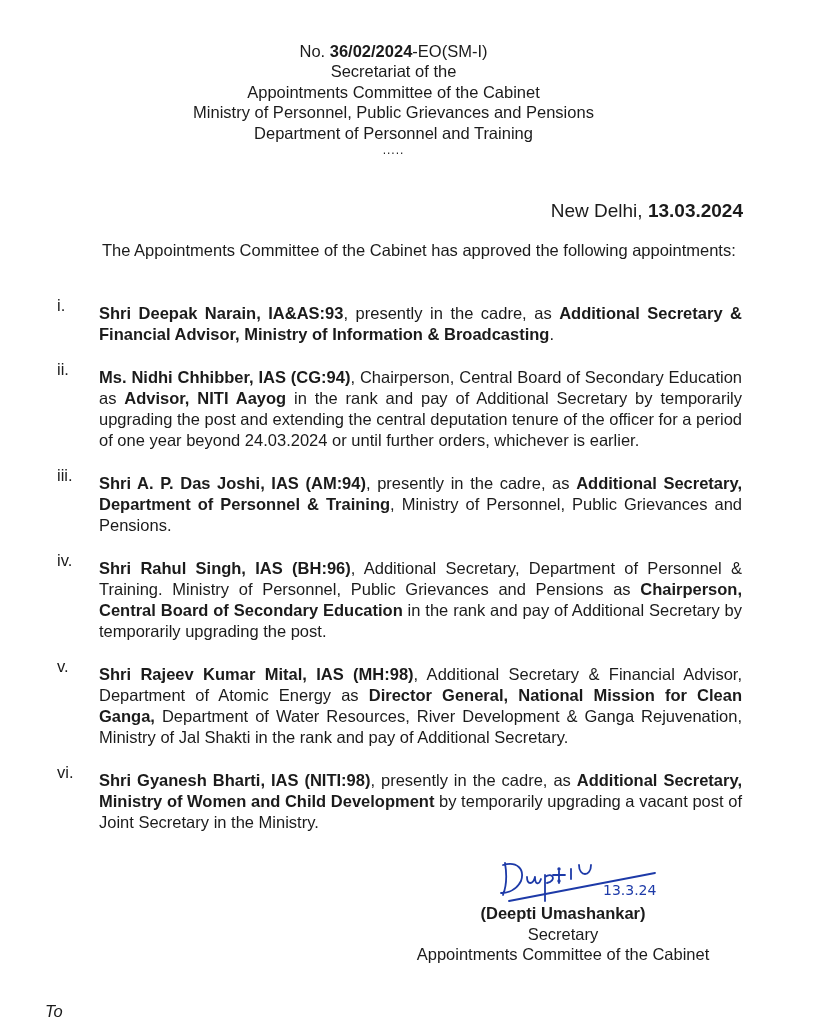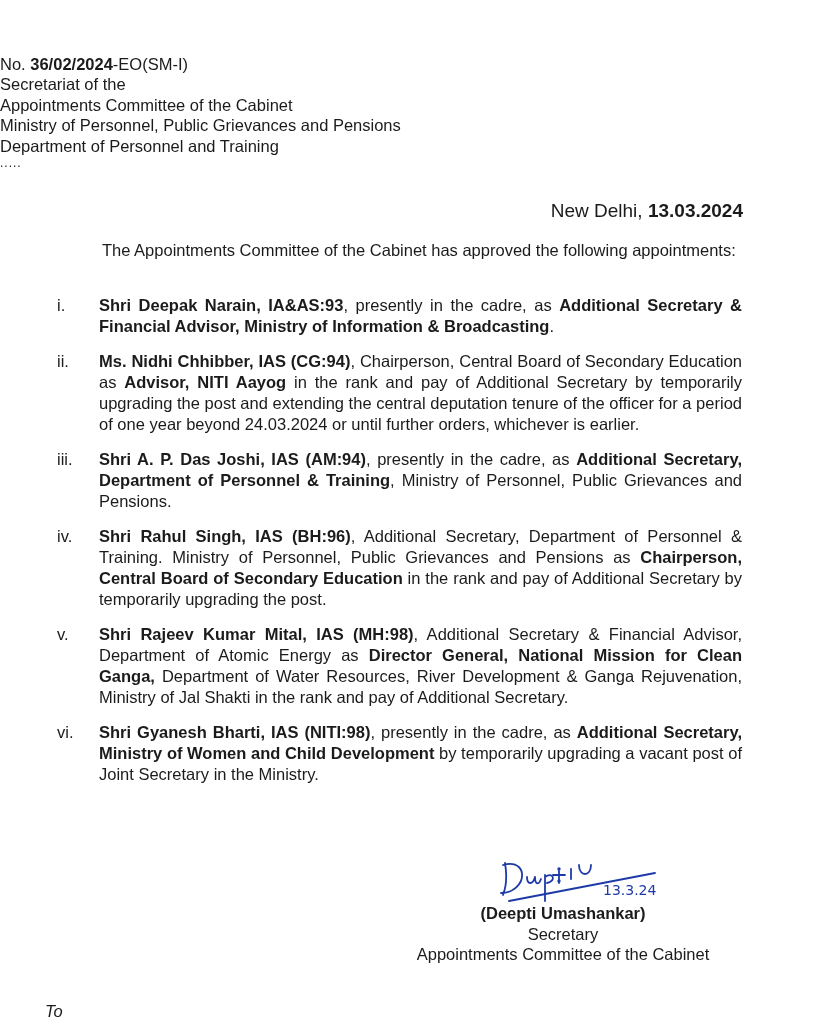--- a/index.html
+++ b/index.html
@@ -1,40 +1,40 @@
 <!DOCTYPE html>
 <html><head>
   <meta charset="utf-8">
   <style>
     html, body { margin: 0; padding: 0; background: #ffffff; }
     body {
       width: 831px; height: 1024px; overflow: hidden; position: relative;
       font-family: "Liberation Sans", sans-serif; color: #1b1b1b;
     }
     .header {
-      position: absolute; top: 54px; left: 0; width: 787px;
-      text-align: left; font-size: 16.5px; line-height: 20.4px;
+      position: absolute; top: 41px; left: 0; width: 787px;
+      text-align: center; font-size: 16.5px; line-height: 20.4px;
     }
     .header .dots { letter-spacing: 1px; font-size: 12px; line-height: 14px; }
     b { font-weight: bold; }
     .place-date {
       position: absolute; top: 200px; right: 88px; font-size: 19px;
     }
     .intro {
       position: absolute; top: 240px; left: 50px; width: 697px;
       font-size: 16.5px; line-height: 20.5px; text-align: justify;
       text-indent: 52px;
     }
     .items { position: absolute; top: 295px; left: 45px; width: 697px; }
     .item {
       display: flex; font-size: 16.5px; line-height: 21px;
       margin-bottom: 14px;
     }
     .num { width: 54px; flex: none; padding-left: 12px; box-sizing: border-box; }
-    .txt { flex: 1; text-align: justify; }
+    .txt { flex: 1; text-align: justify; margin-top: 8px; }
     .sig-wrap { position: absolute; top: 855px; left: 400px; width: 350px; }
     .sig-svg { position: absolute; left: 95px; top: 0px; }
     .signatory {
       position: absolute; top: 903px; left: 388px; width: 350px;
       text-align: center; font-size: 16.5px; line-height: 20.5px;
     }
     .to { position: absolute; top: 1002px; left: 45px; font-size: 16.5px; font-style: italic; }
   </style>
 </head>
 <body>

